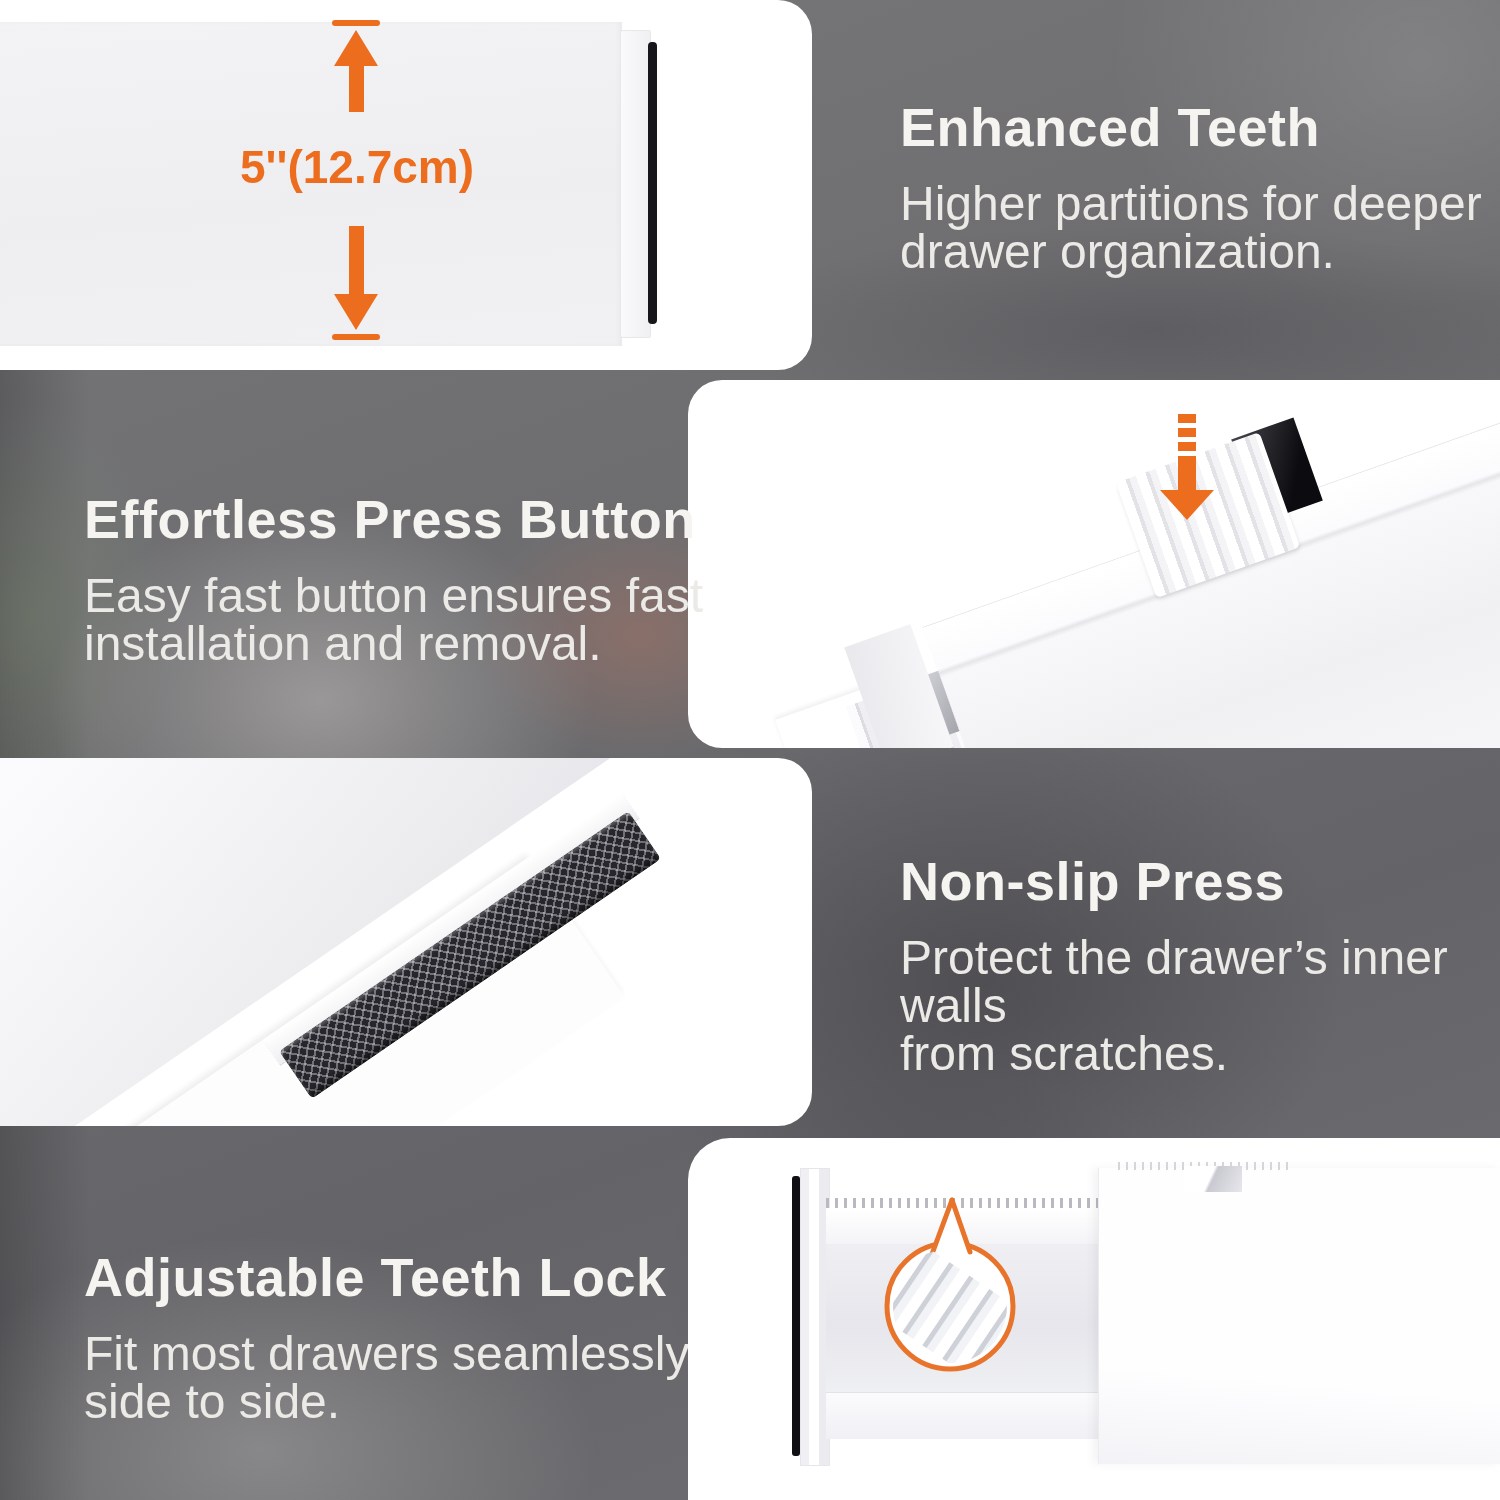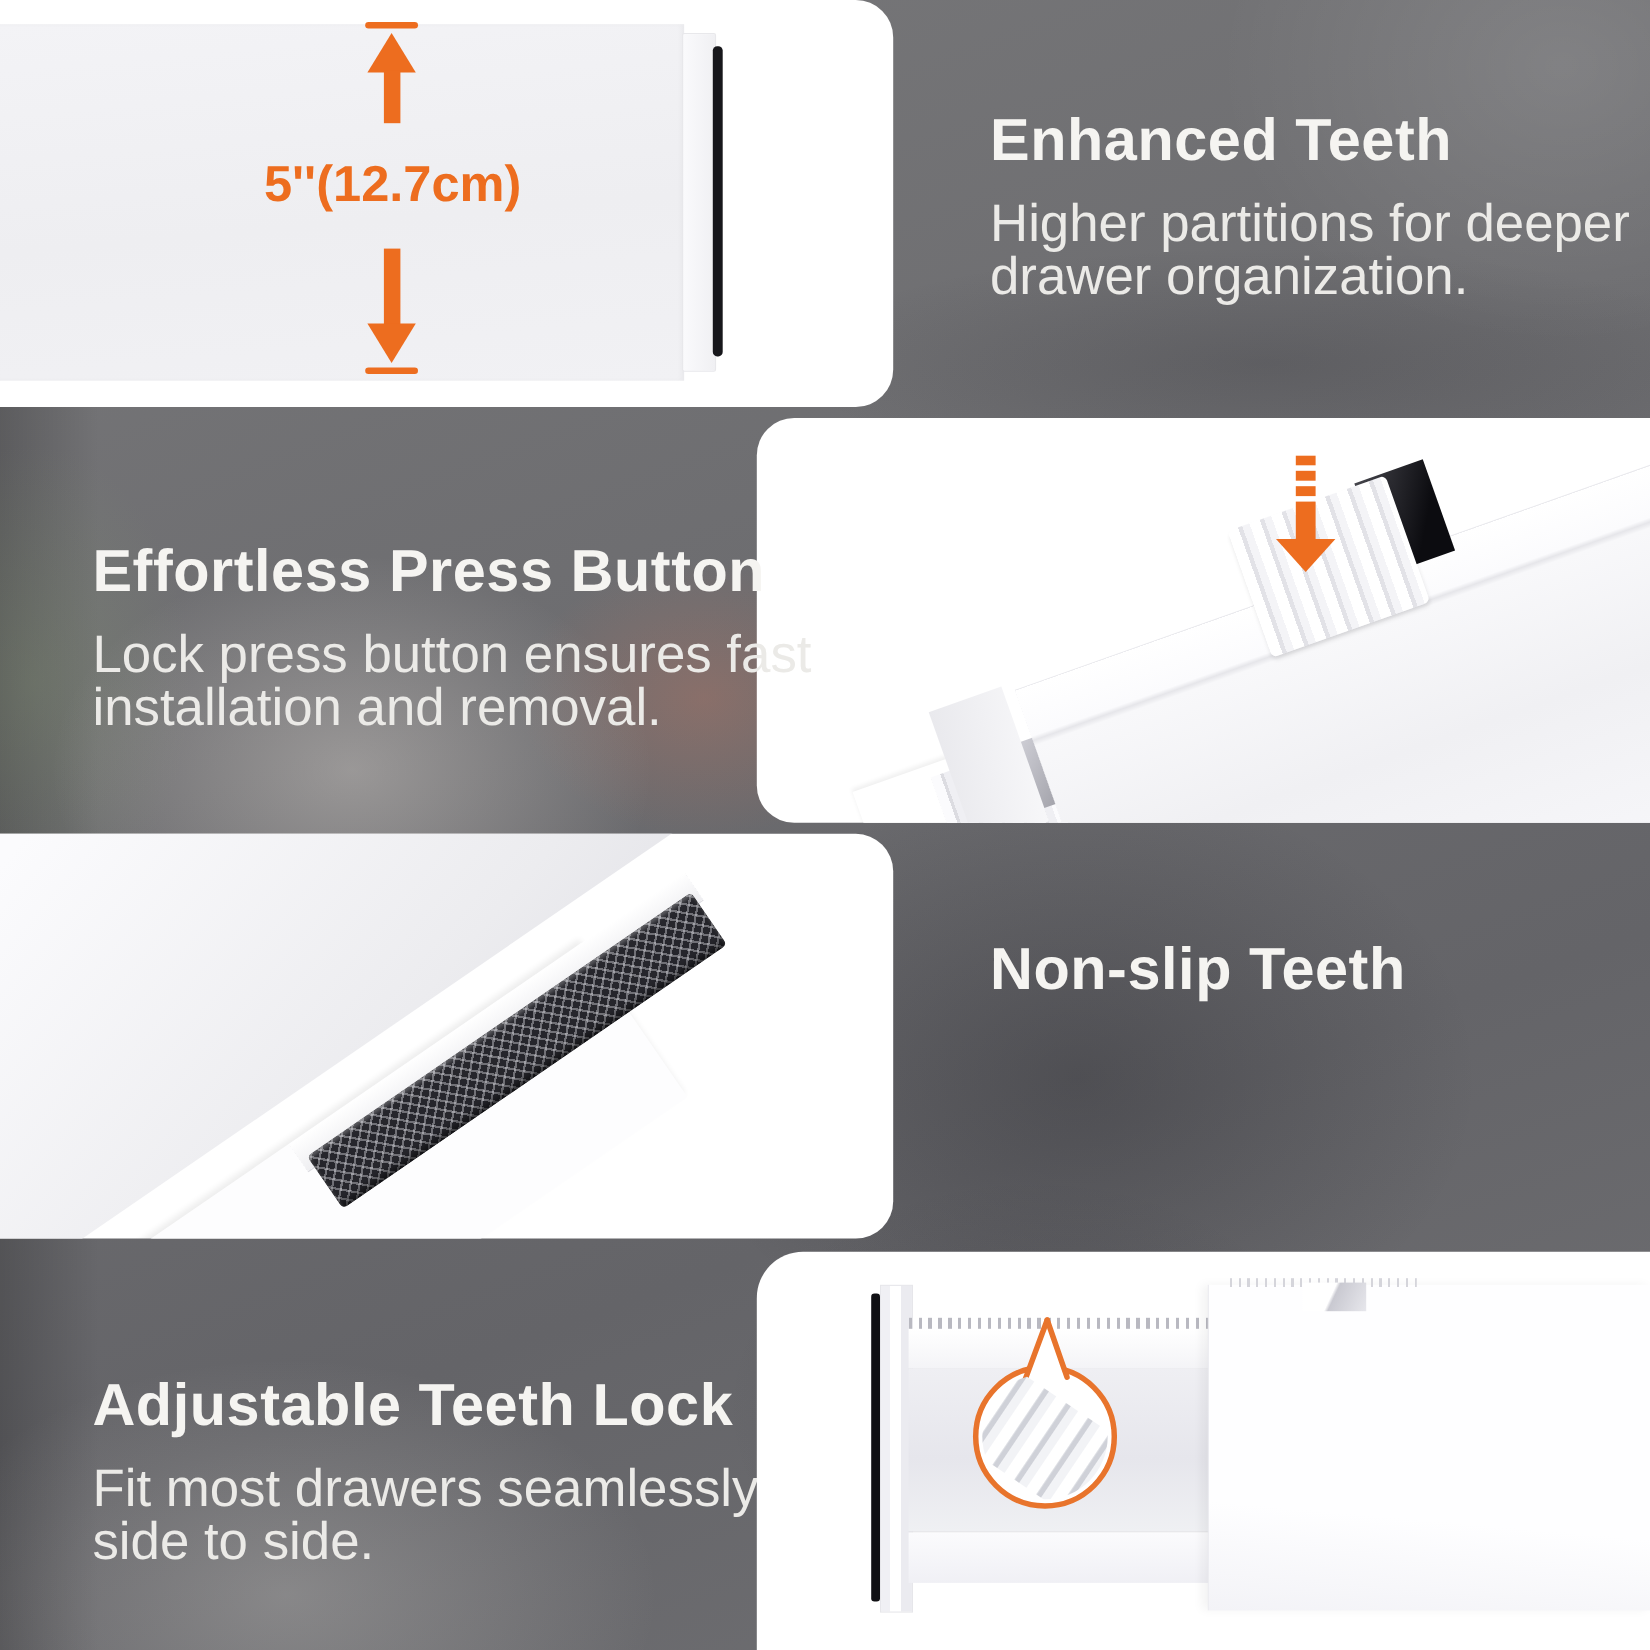--- a/index.html
+++ b/index.html
@@ -143,33 +143,35 @@
       <rect x="28" y="0" width="18" height="9" fill="#ed6d1f"></rect>
       <rect x="28" y="14" width="18" height="9" fill="#ed6d1f"></rect>
       <rect x="28" y="28" width="18" height="9" fill="#ed6d1f"></rect>
       <rect x="28" y="42" width="18" height="35" fill="#ed6d1f"></rect>
       <polygon points="10,76 64,76 37,106" fill="#ed6d1f"></polygon>
     </svg>
   </div>
 
   <div class="tblock tb2">
     <h2>Effortless Press Button</h2>
-    <p>Lock press button ensures fast
+    <p>Easy fast button ensures fast
 installation and removal.</p>
   </div>
 
   <div class="card card-c">
     <div class="abs rotc c-face"></div>
     <div class="abs rotc c-under"></div>
     <div class="abs rotc c-edge"></div>
     <div class="abs rotc c-mat"></div>
   </div>
 
   <div class="tblock tb3">
-    <h2>Non-slip Teeth</h2>
+    <h2>Non-slip Press</h2>
+    <p>Protect the drawer’s inner walls
+from scratches.</p>
   </div>
 
   <div class="tblock tb4">
     <h2>Adjustable Teeth Lock</h2>
     <p>Fit most drawers seamlessly from
 side to side.</p>
   </div>
 
   <div class="card card-d">
     <div class="abs d-strip"></div>

